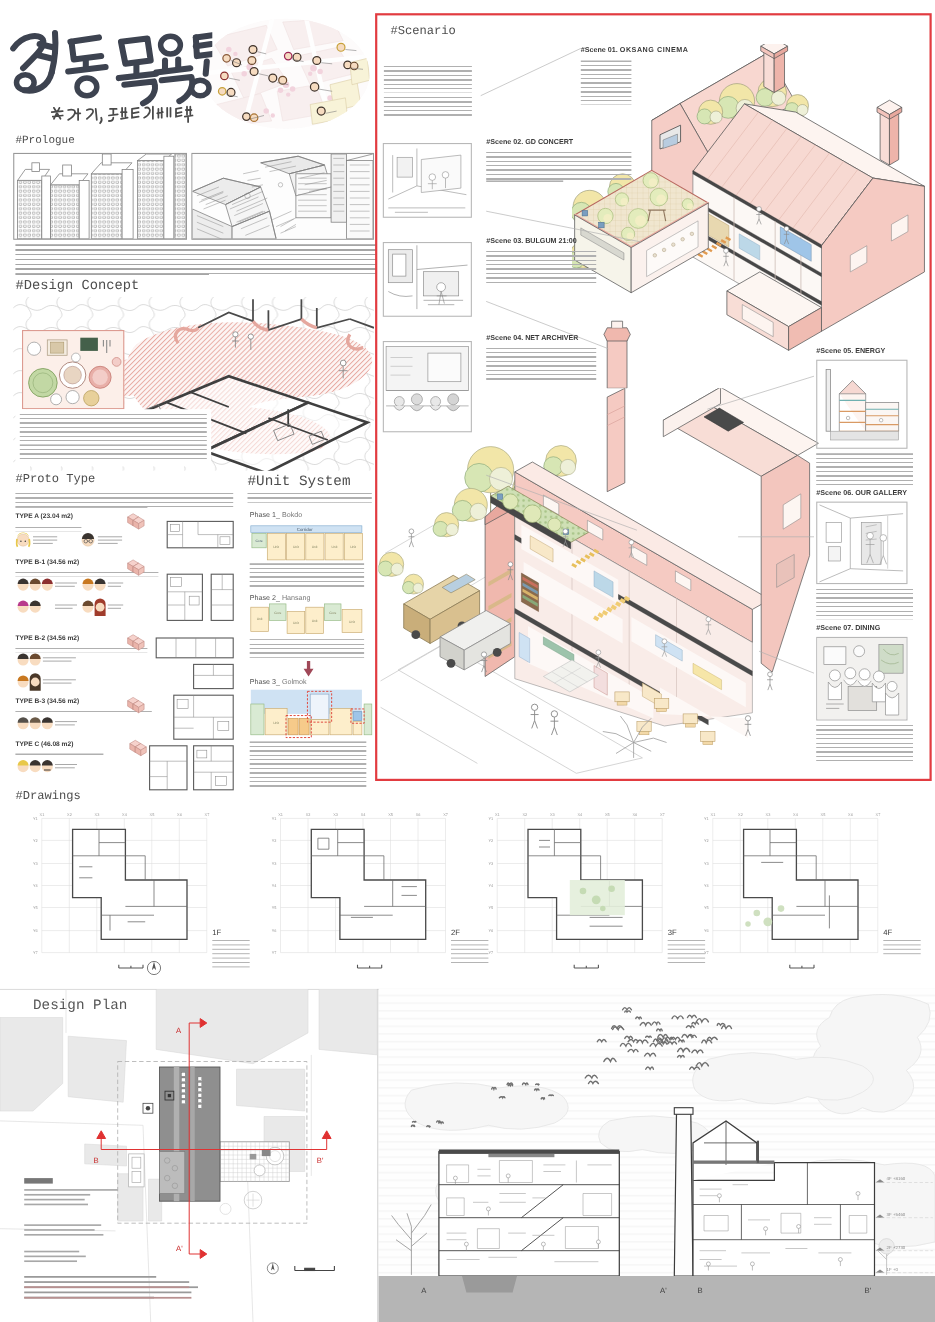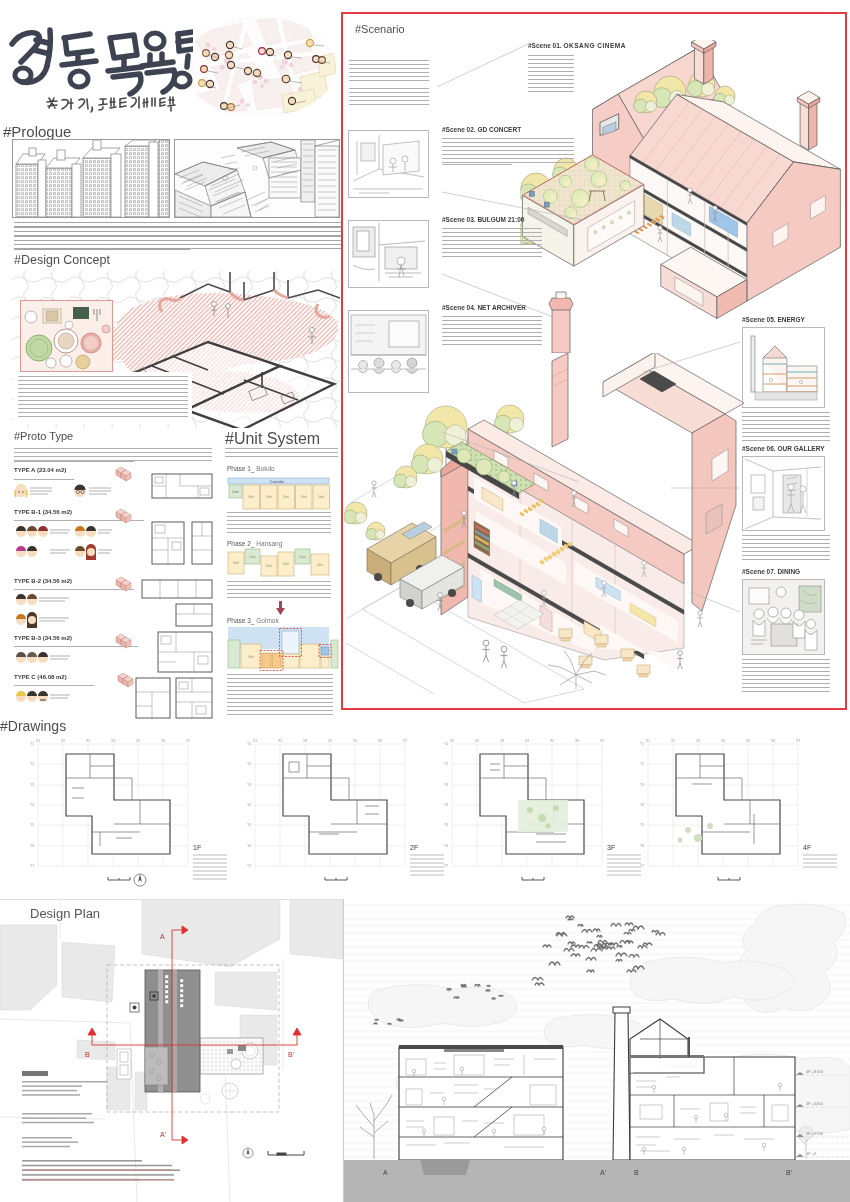--- a/index.html
+++ b/index.html
@@ -1,18 +1,18 @@
 <!DOCTYPE html>
 <html><head><meta charset="utf-8">
 <style>
 *{margin:0;padding:0;box-sizing:border-box}
 html,body{width:850px;height:1202px;background:#fff;font-family:"Liberation Sans",sans-serif;overflow:hidden}
 #page{position:relative;width:850px;height:1202px;background:#fff}
 .abs{position:absolute}
-.h{position:absolute;color:#4d4d4d;font-family:Liberation Sans, sans-serif}
+.h{position:absolute;color:#4d4d4d;font-family:Liberation Mono, monospace}
 .tx{position:absolute;background-image:repeating-linear-gradient(to bottom,#a5a5a5 0 1.4px,rgba(0,0,0,0) 1.4px 4.4px)}
 .tx2{position:absolute;background-image:repeating-linear-gradient(to bottom,#b0b0b0 0 1.2px,rgba(0,0,0,0) 1.2px 4.0px)}
 .sh{position:absolute;color:#3a3a3a;font-size:6.5px;font-weight:bold;white-space:nowrap}
 </style></head>
 <body>
 <div id="page">
 
 <div class="abs" id="title" style="left:8px;top:26px;width:185px;height:92px;z-index:3">
 <svg width="185" height="92" viewBox="0 0 185 92" fill="none" stroke="#3d4350" stroke-linecap="round" stroke-linejoin="round">
 <g stroke-width="5.5">
@@ -148,21 +148,21 @@
 <path d="M110,42 L120,43"></path>
               <path d="M108,66 L120,68"></path>
               <path d="M114,88 L124,86"></path>
 <path d="M132,30 L142,31"></path>
               <path d="M138,47 L148,48"></path>
 </g>
 </g>
 </g>
 </svg></div>
 
-<div class="h" style="left:3px;top:123px;font-size:15px">#Prologue</div>
+<div class="h" style="left:14px;top:123px;font-size:10px">#Prologue</div>
 <div class="abs" id="prologue1" style="left:12px;top:139px;width:158px;height:79px;border:1px solid #999">
 <svg width="156" height="77" viewBox="0 0 156 77">
 <defs>
           <pattern id="win" width="4" height="4" patternUnits="userSpaceOnUse">
 <rect width="4" height="4" fill="#fff"></rect>
             <rect x="0.6" y="0.8" width="2.2" height="1.8" fill="none" stroke="#909090" stroke-width="0.5"></rect>
           </pattern>
         </defs>
 <g stroke="#7f7f7f" stroke-width="0.7" fill="#fff">
 <rect x="3" y="24" width="22" height="53" fill="url(#win)" stroke="#7f7f7f"></rect>
@@ -450,21 +450,21 @@
 <rect x="147" y="188" width="10" height="8"></rect>
           <rect x="184" y="208" width="10" height="8"></rect>
 <path d="M122,244 h34 M138,244 v26 M122,258 h16"></path>
 <path d="M162,244 h36 M178,230 v14 M178,254 v16 M162,254 h36"></path>
 <rect x="165" y="234" width="9" height="7"></rect>
           <rect x="182" y="258" width="10" height="8"></rect>
 </g>
 </svg>
     </div>
 
-<div class="h" style="left:225px;top:430px;font-size:16px">#Unit System</div>
+<div class="h" style="left:225px;top:430px;font-size:13px">#Unit System</div>
 <div class="abs" id="unitsys" style="left:225px;top:448px;width:115px;height:272px">
 <div class="tx2" style="left:0;top:0;width:113px;height:9px"></div>
 <div style="position:absolute;left:2px;top:17px;font-size:6.5px;color:#555">Phase 1_ <span style="color:#777">Bokdo</span></div>
 <div class="tx2" style="left:2px;top:64px;width:104px;height:22px"></div>
 <div style="position:absolute;left:2px;top:92px;font-size:6.5px;color:#555">Phase 2_ <span style="color:#777">Hansang</span></div>
 <div class="tx2" style="left:2px;top:133px;width:104px;height:17px"></div>
 <div style="position:absolute;left:2px;top:169px;font-size:6.5px;color:#555">Phase 3_ <span style="color:#777">Golmok</span></div>
 <div class="tx2" style="left:2px;top:226px;width:106px;height:44px"></div>
 <svg width="115" height="272" viewBox="0 0 115 272" style="position:absolute;left:0;top:0">
 
@@ -950,21 +950,21 @@
 <path d="M187,32 L96,75"></path>
 <path d="M101,180 L242,208"></path>
 <path d="M101,262 L212,305"></path>
 <path d="M238,470 L101,420"></path>
 <path d="M399,330 L302,360"></path>
 <path d="M399,476 L330,476"></path>
 <path d="M399,600 L349,580"></path>
 </svg>
 </div>
 
-<div class="h" style="left:0;top:718px;font-size:14px">#Drawings</div>
+<div class="h" style="left:14px;top:718px;font-size:11px">#Drawings</div>
 <div class="abs" id="drawings" style="left:0px;top:730px;width:850px;height:168px"><svg width="850" height="168" viewBox="0 0 850 168">
 <g stroke="#dcdcdc" stroke-width="0.5" fill="none">
 <line x1="38" y1="14" x2="38" y2="136"></line>
 <line x1="63" y1="14" x2="63" y2="136"></line>
 <line x1="88" y1="14" x2="88" y2="136"></line>
 <line x1="113" y1="14" x2="113" y2="136"></line>
 <line x1="138" y1="14" x2="138" y2="136"></line>
 <line x1="163" y1="14" x2="163" y2="136"></line>
 <line x1="188" y1="14" x2="188" y2="136"></line>
 <line x1="38" y1="14" x2="188" y2="14"></line>

